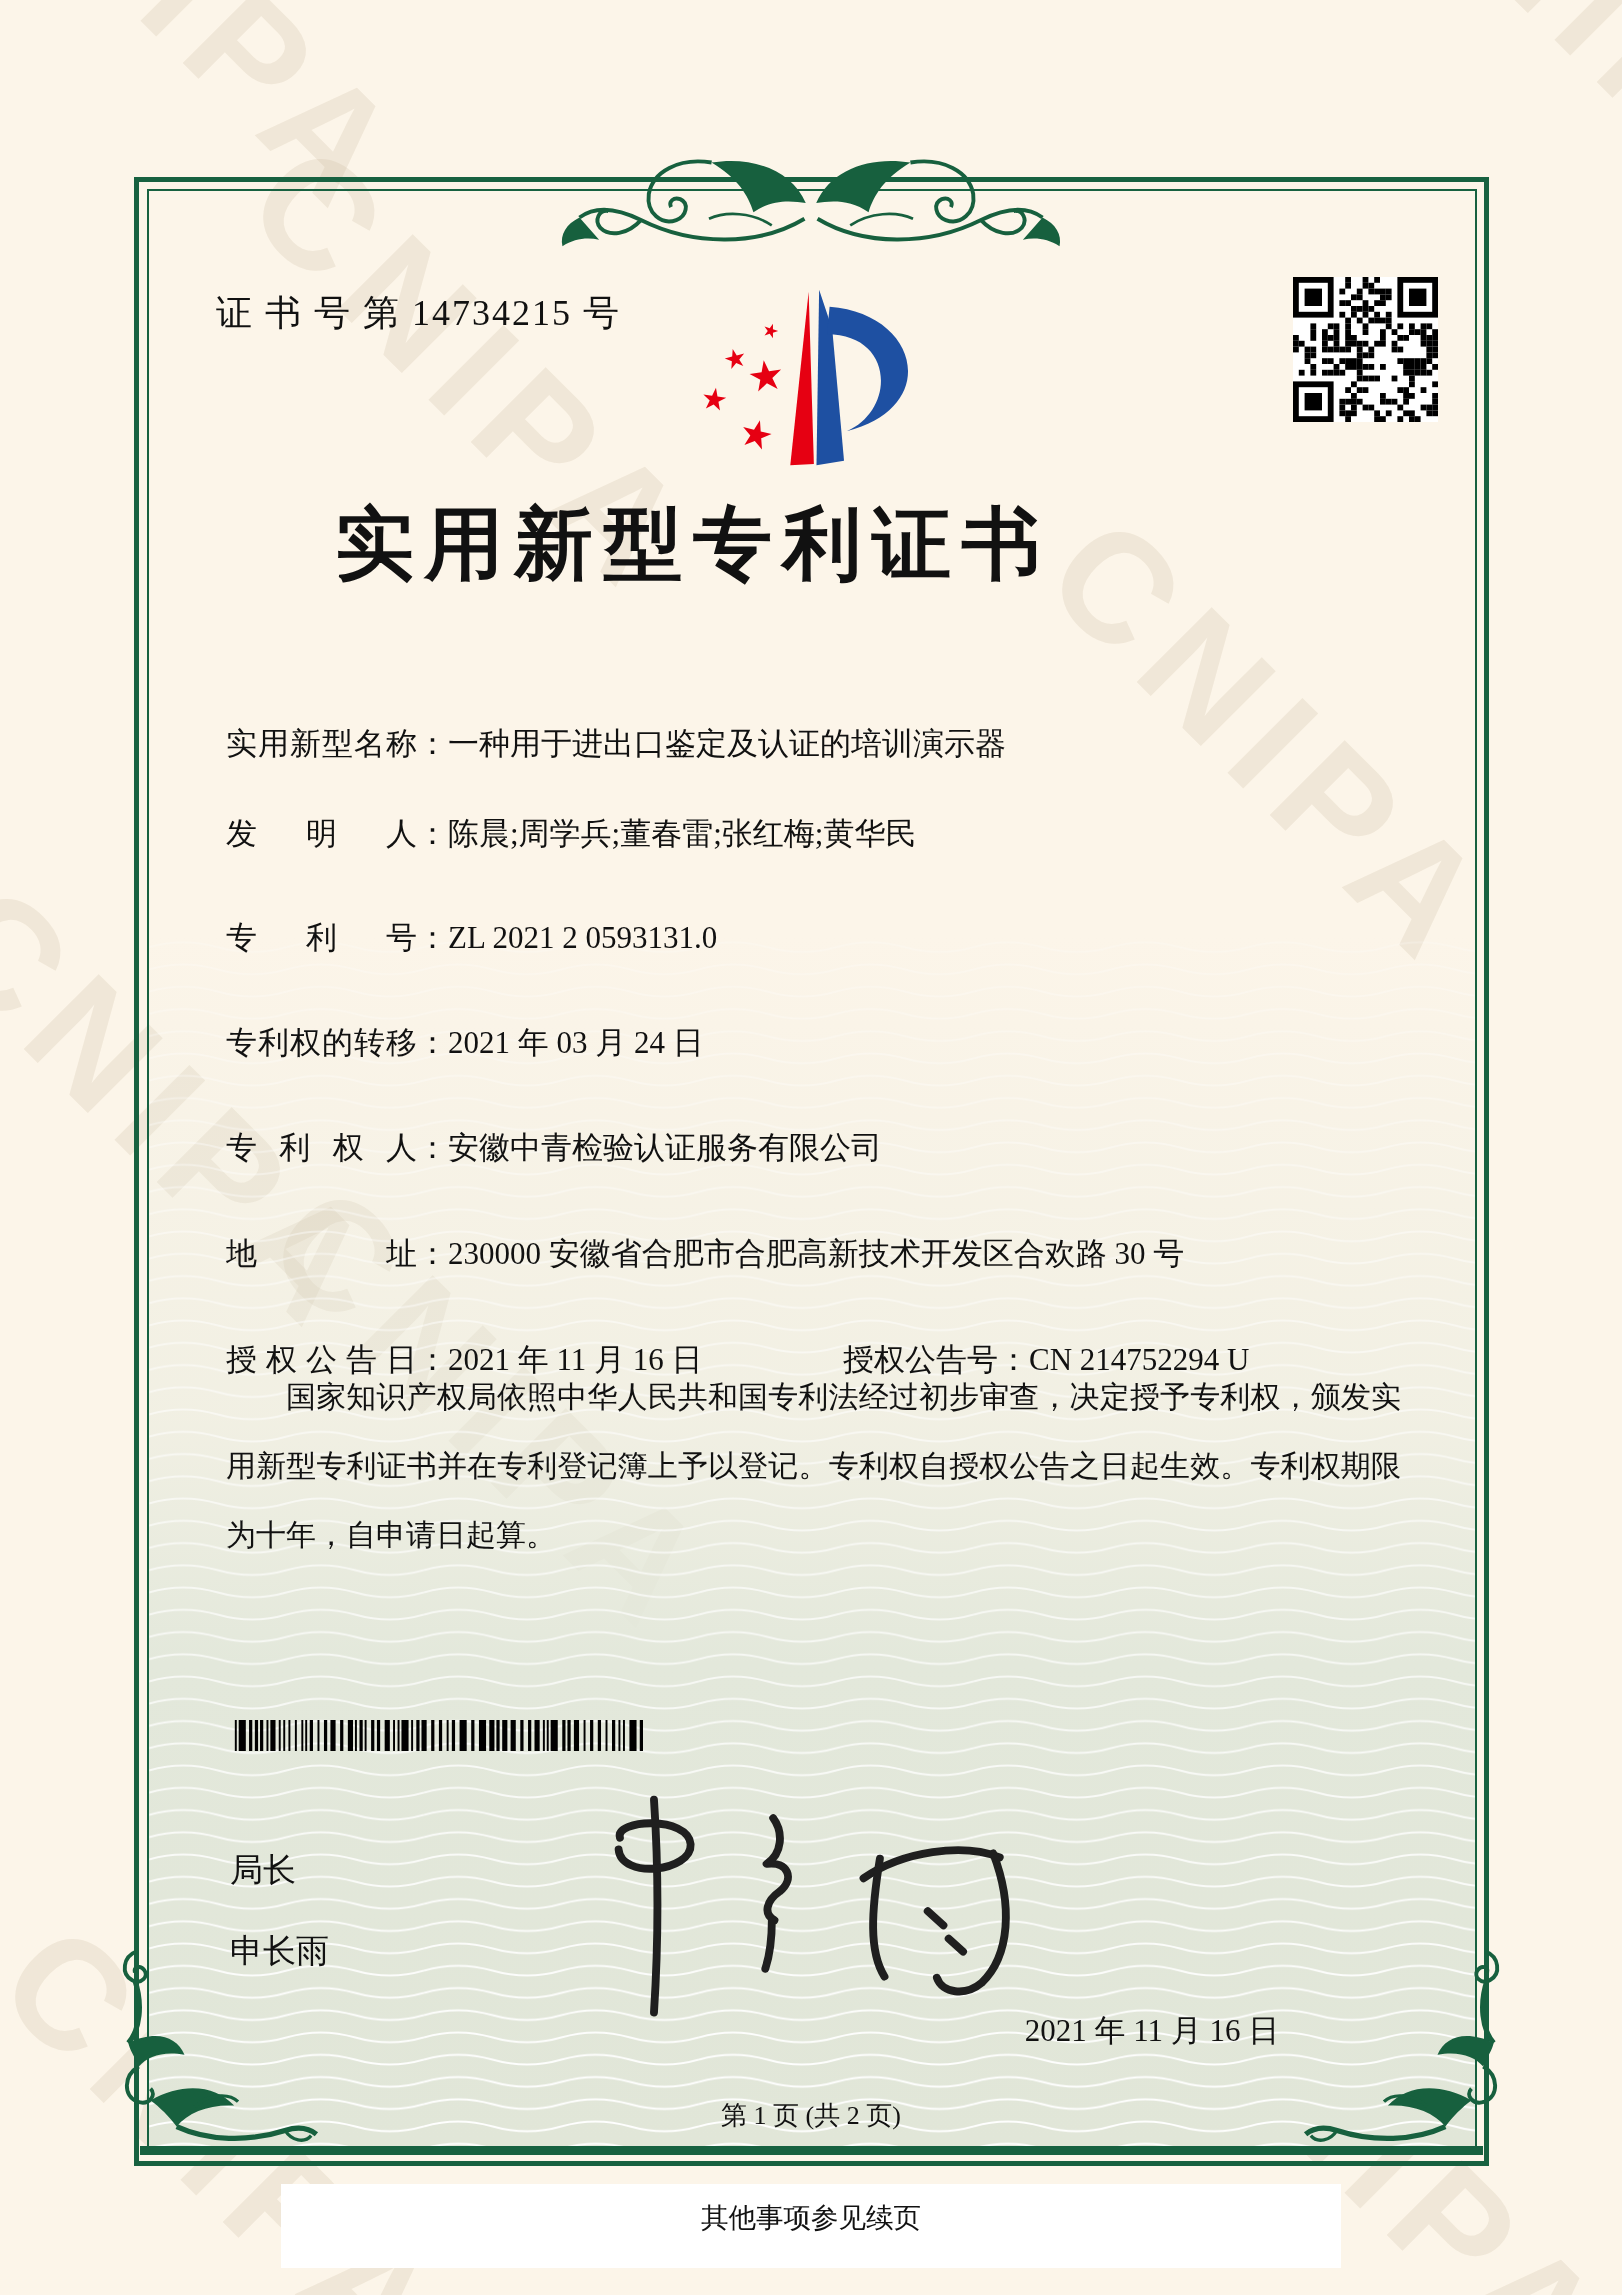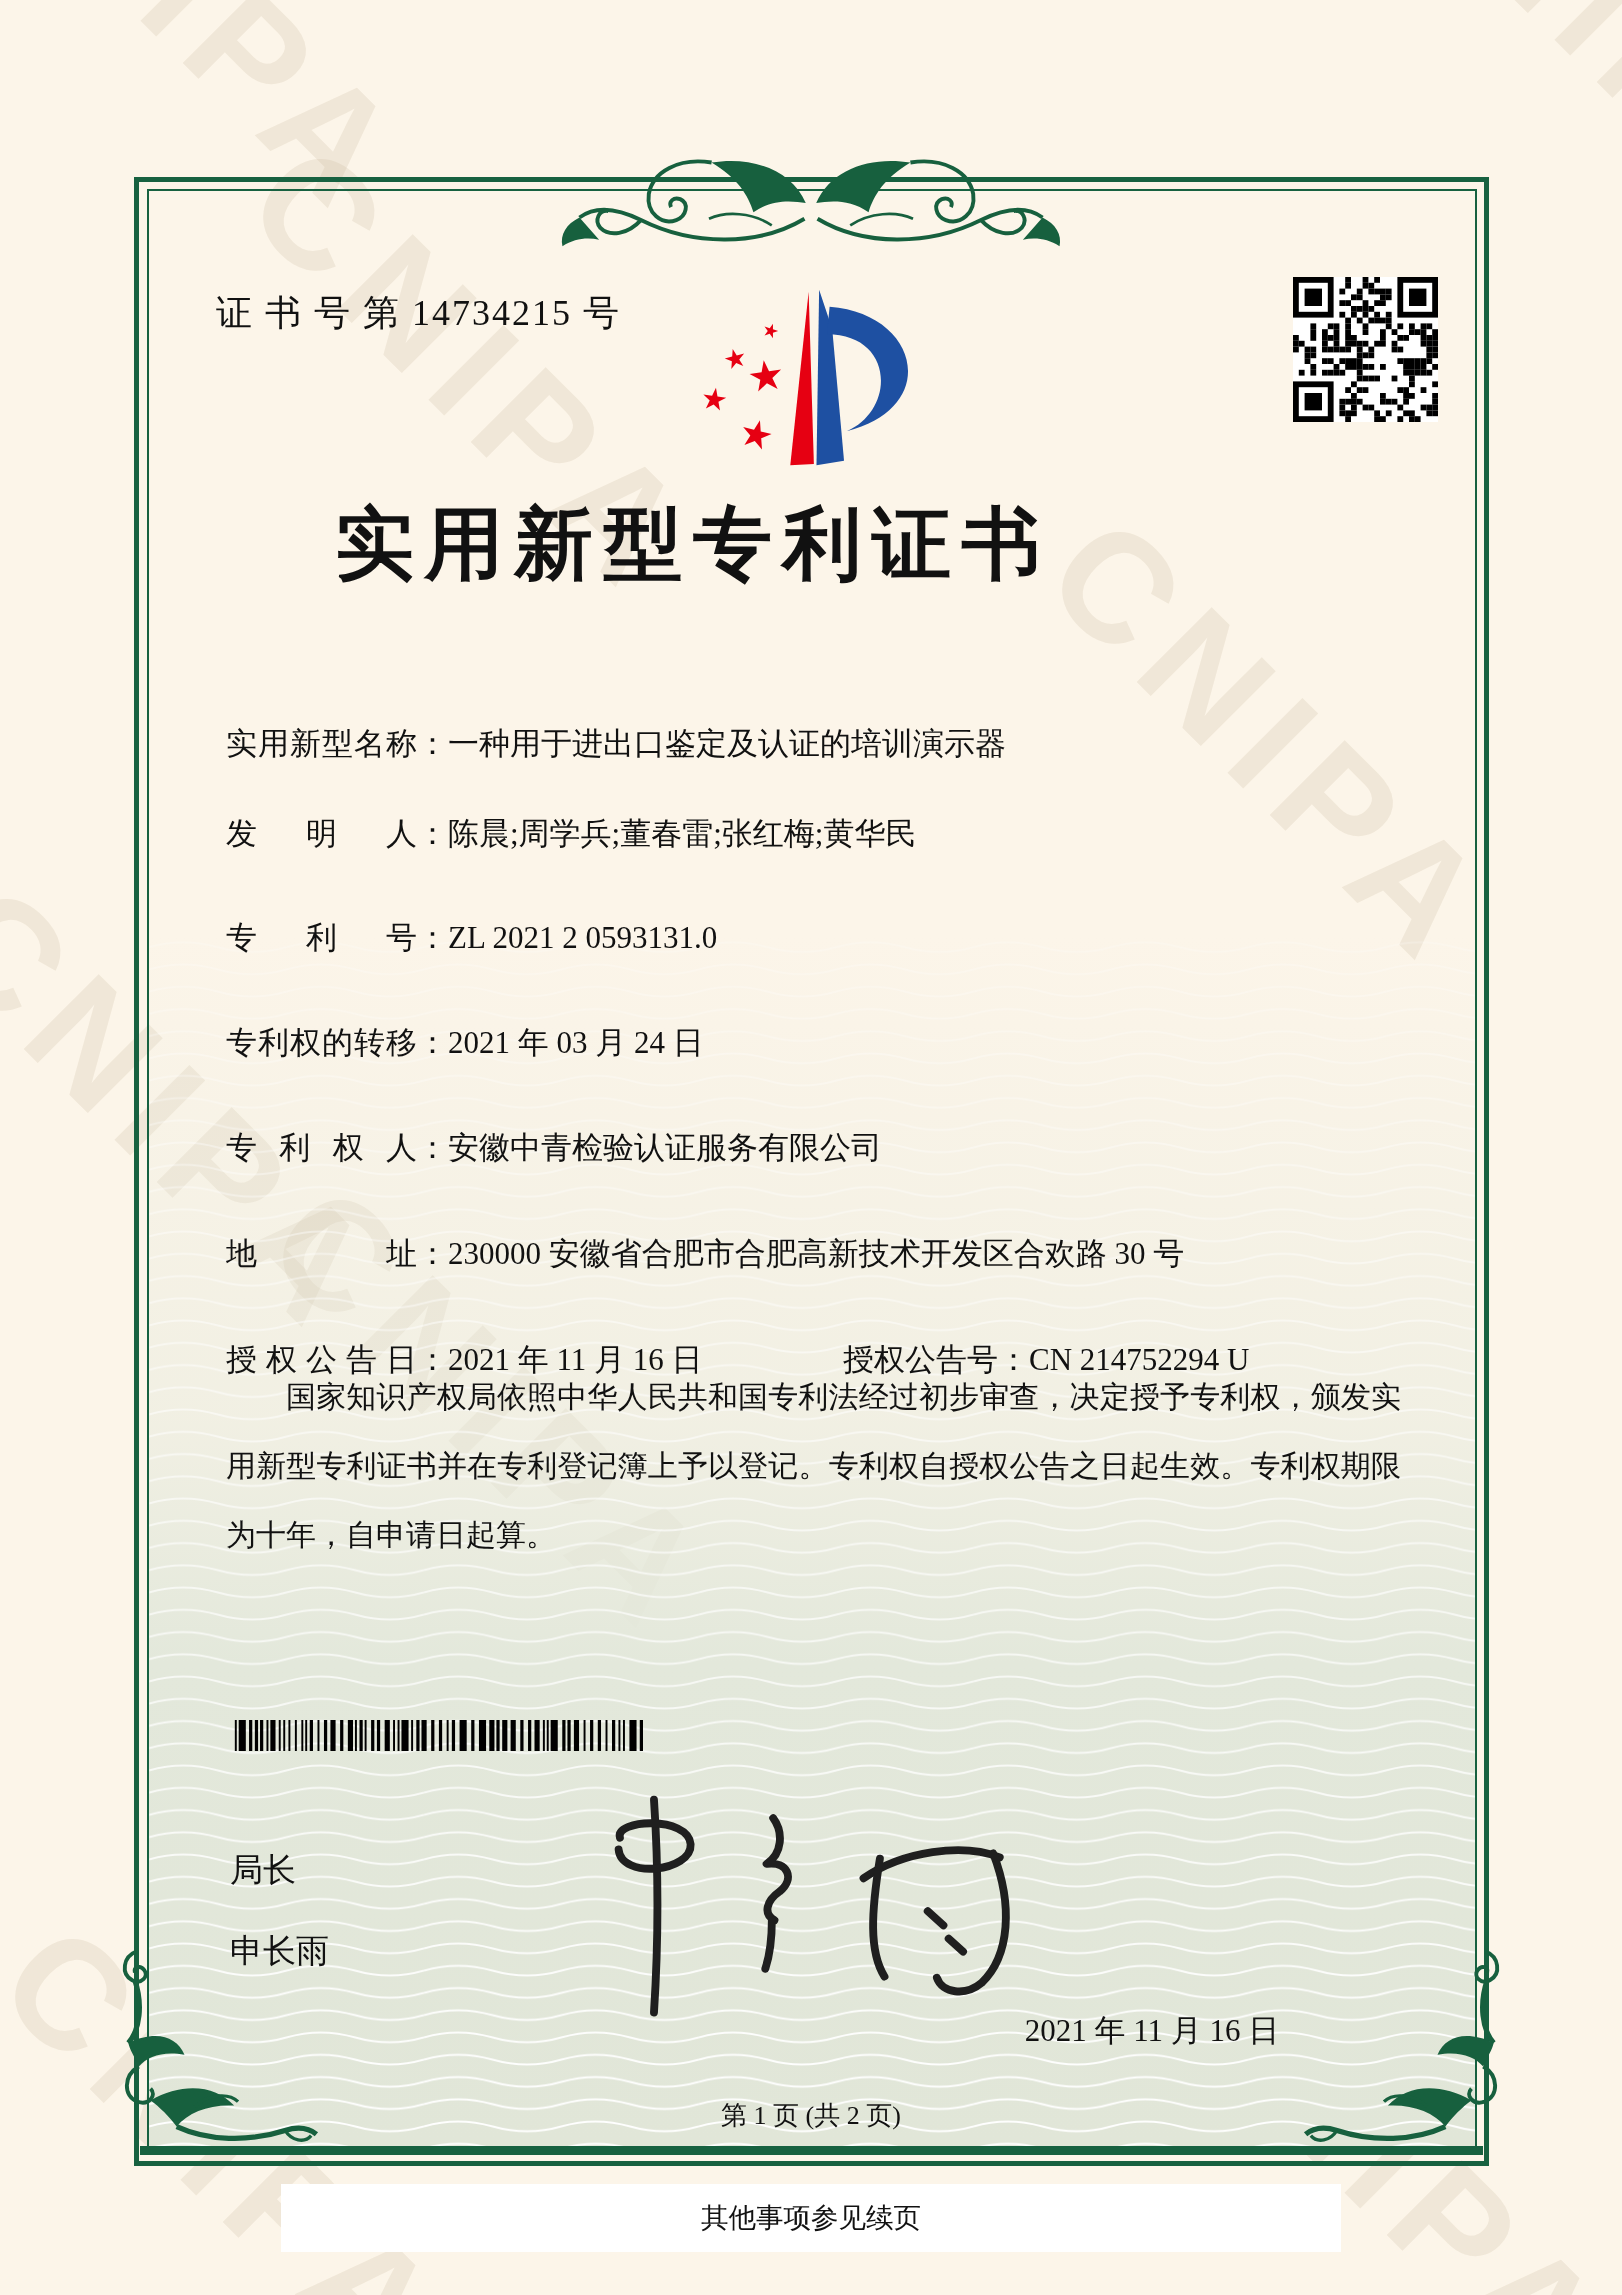--- a/index.html
+++ b/index.html
@@ -31,21 +31,21 @@
   .paras{position:absolute;left:226px;top:1362px;width:1175px;font-size:30px;
       line-height:69px;text-align:justify;z-index:5;}
   .paras p{margin:0;text-indent:60px;}
   .sig-role{position:absolute;left:230px;top:1848px;font-size:33px;z-index:5;}
   .sig-name{position:absolute;left:230px;top:1929px;font-size:33px;z-index:5;}
   .sig-script{position:absolute;left:523px;top:1780px;z-index:5;}
   .grant-date{position:absolute;left:936px;top:2010px;width:432px;text-align:center;
       font-size:31px;z-index:5;}
   .pageinfo{position:absolute;left:147px;top:2098px;width:1328px;text-align:center;
       font-size:26px;z-index:5;}
-  .contstrip{position:absolute;left:281px;top:2184px;width:1060px;height:68px;
+  .contstrip{position:absolute;left:281px;top:2184px;width:1060px;height:84px;
       background:#ffffff;z-index:5;text-align:center;line-height:68px;font-size:27.5px;}
   .logo{position:absolute;left:692px;top:270px;z-index:5;}
   .qr{position:absolute;left:1293px;top:277px;z-index:5;}
   .barcode{position:absolute;left:232px;top:1720px;z-index:5;}
 </style>
 </head>
 <body>
 
 <div class="page">
 

